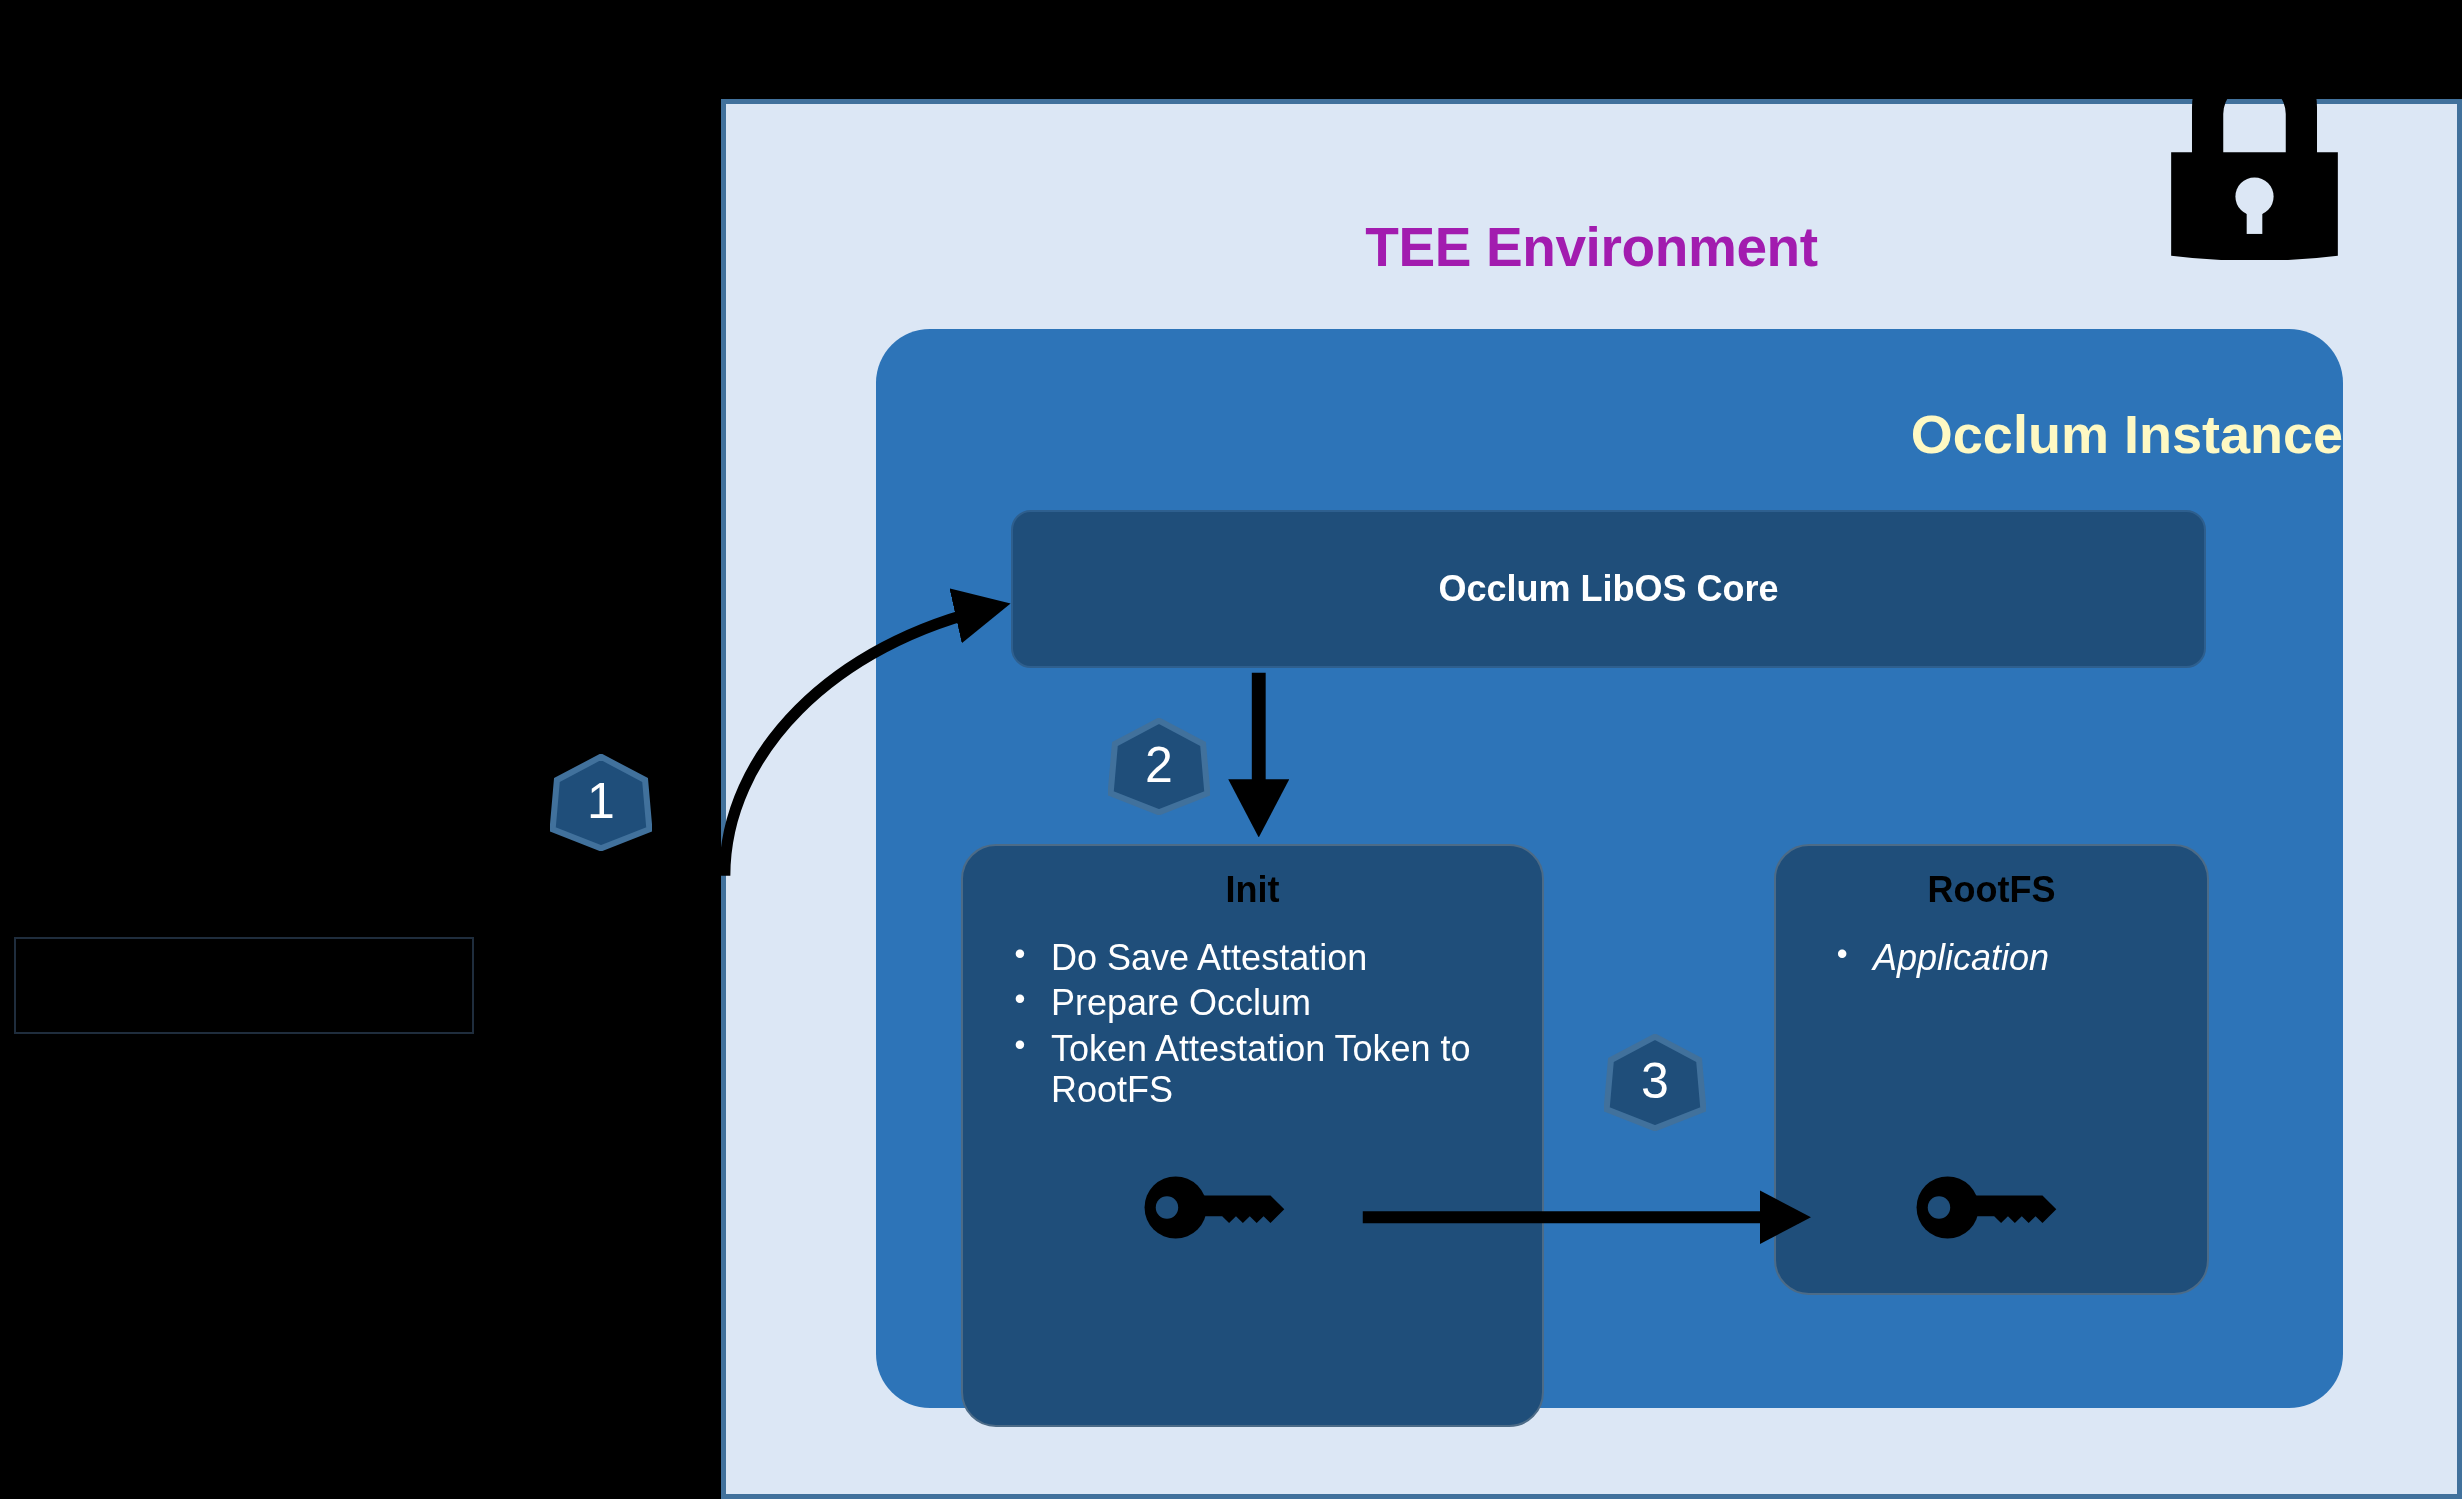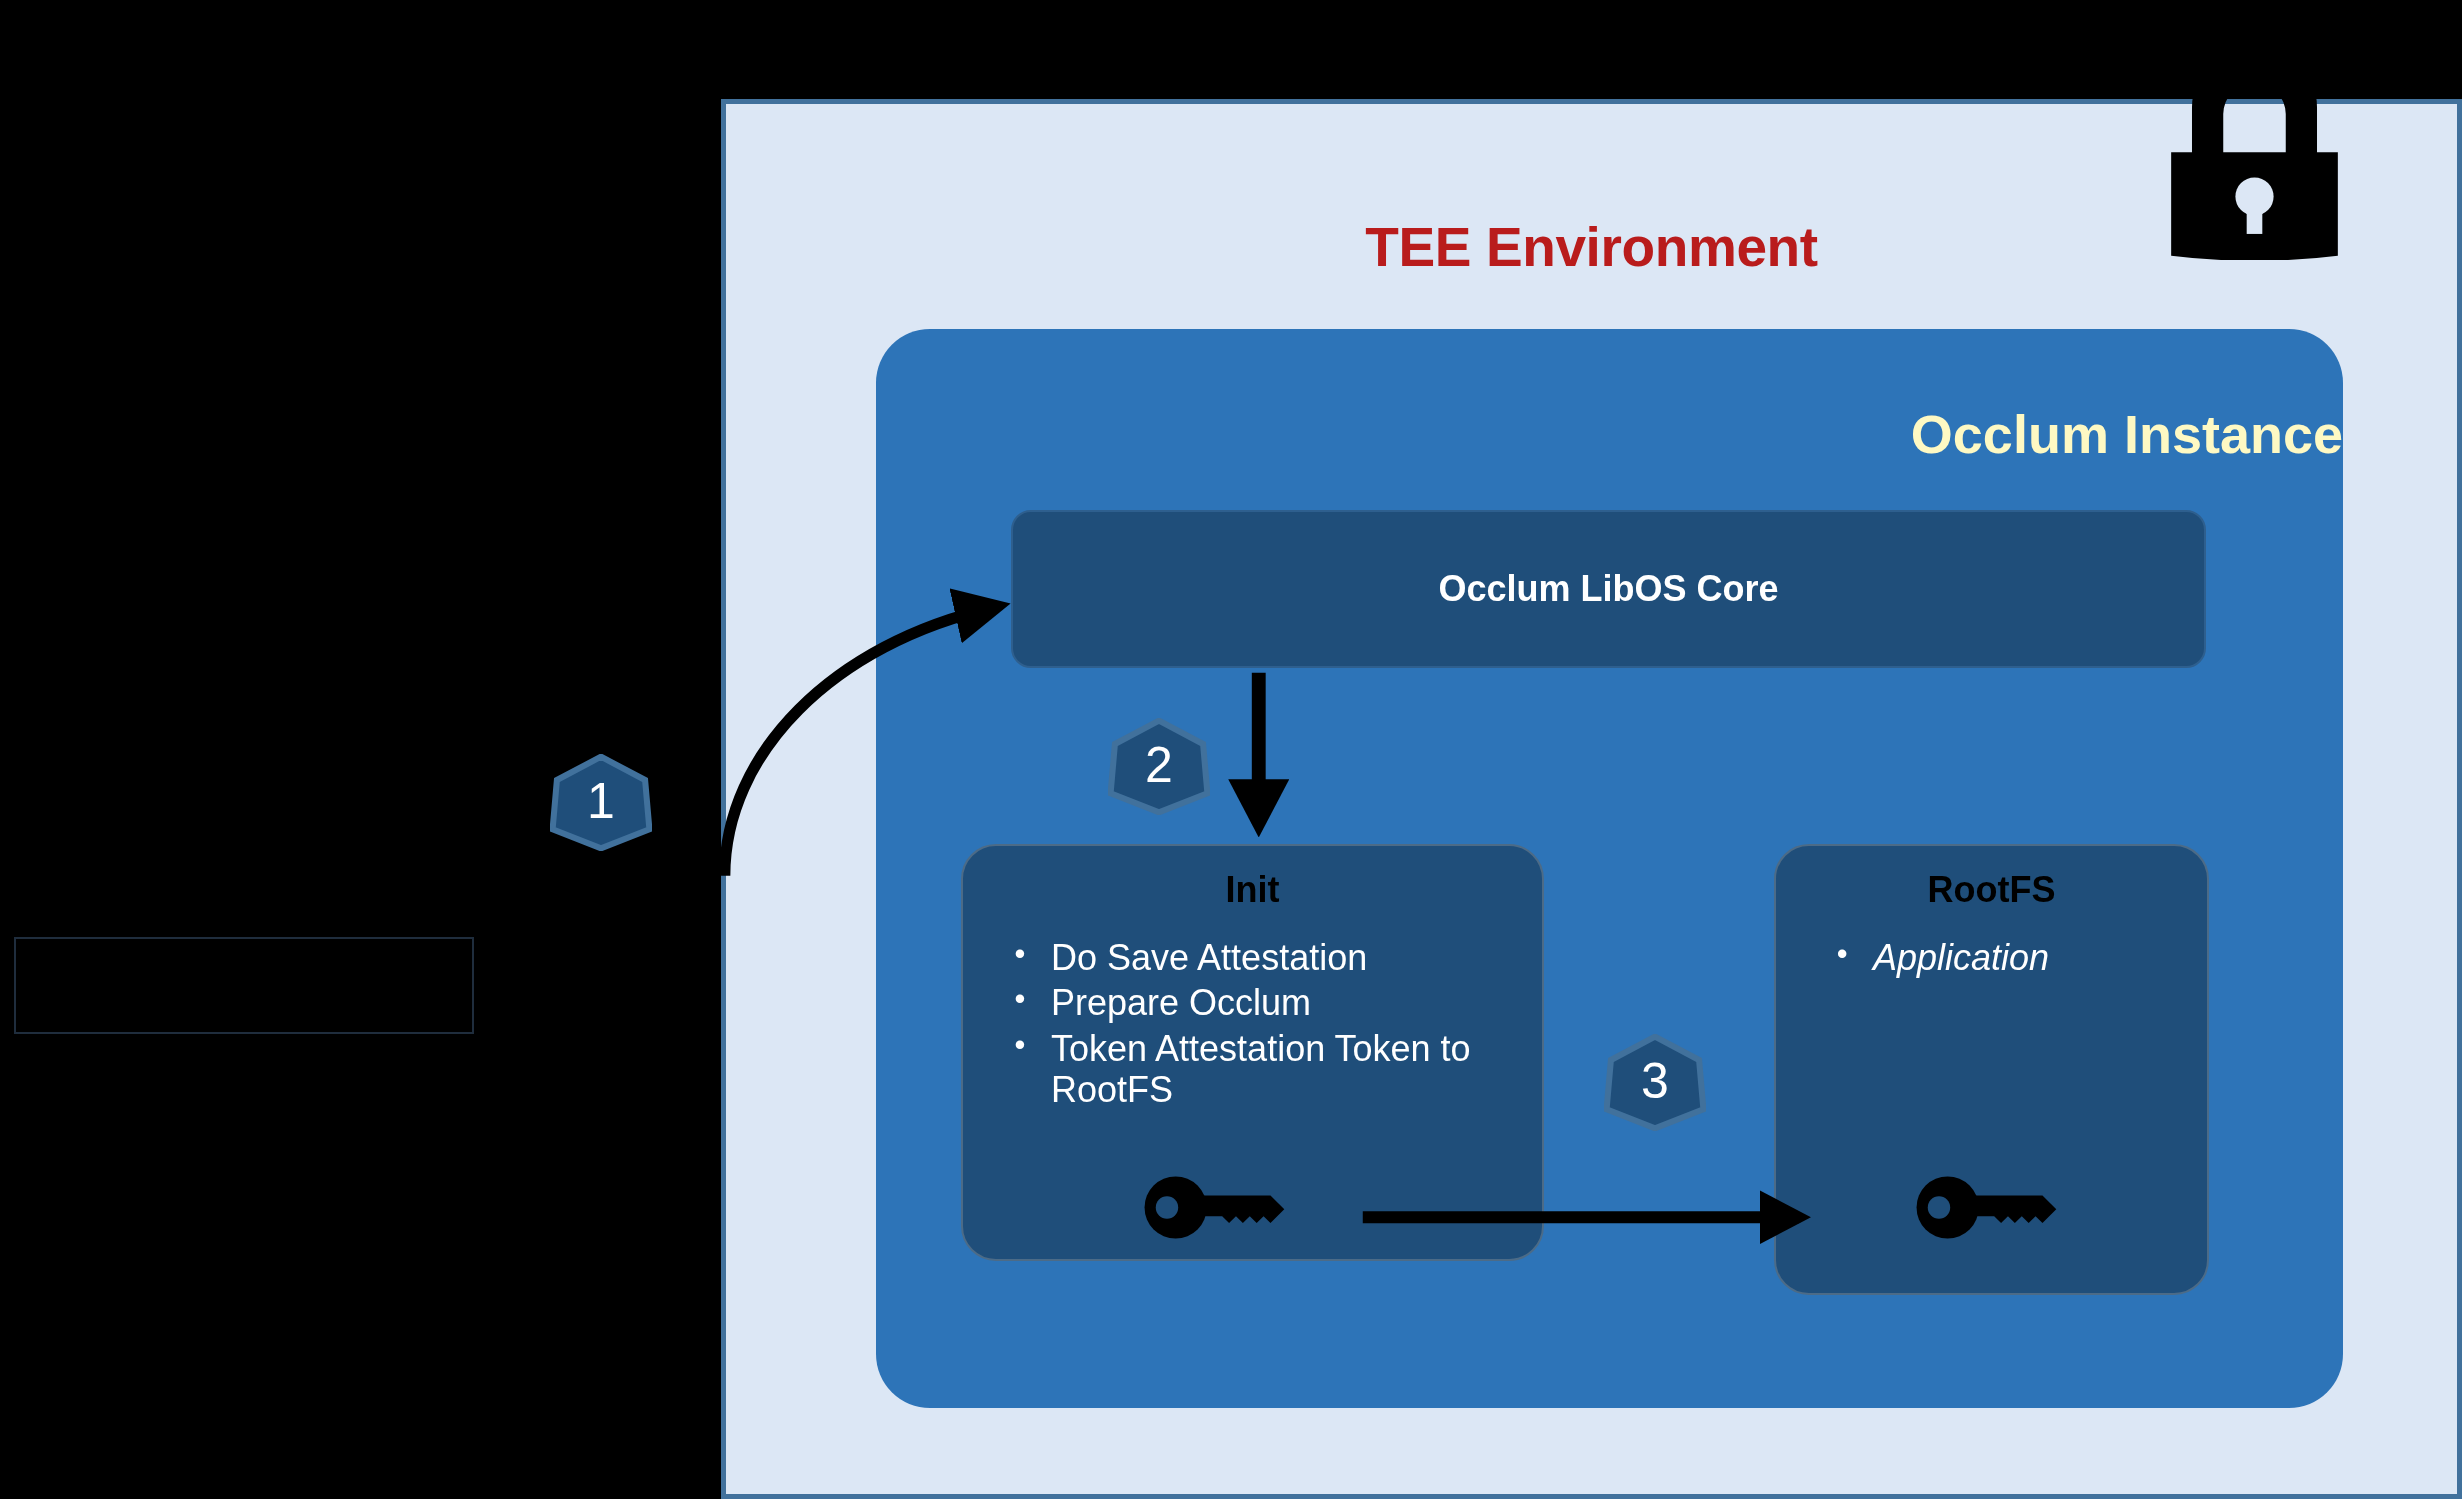--- a/index.html
+++ b/index.html
@@ -40,21 +40,21 @@
     box-sizing: border-box;
   }
   .tee-title {
     position: absolute;
     left: 0;
     right: 0;
     top: 111px;
     text-align: center;
     font-size: 55px;
     font-weight: bold;
-    color: #b91c1c;
+    color: #a21caf;
     letter-spacing: -0.4px;
   }
 
   
   .lock-icon {
     position: absolute;
     left: 2159px;
     top: 95px;
     width: 191px;
     height: 165px;
@@ -108,21 +108,21 @@
     position: absolute;
     background: #1f4e7a;
     border: 2.6px solid #4c6b87;
     border-radius: 35px;
     box-sizing: border-box;
   }
   .box-init {
     left: 961px;
     top: 844px;
     width: 583px;
-    height: 417px;
+    height: 583px;
   }
   .box-rootfs {
     left: 1774px;
     top: 844px;
     width: 435px;
     height: 451px;
   }
   .box-title {
     position: absolute;
     left: 0; right: 0;

